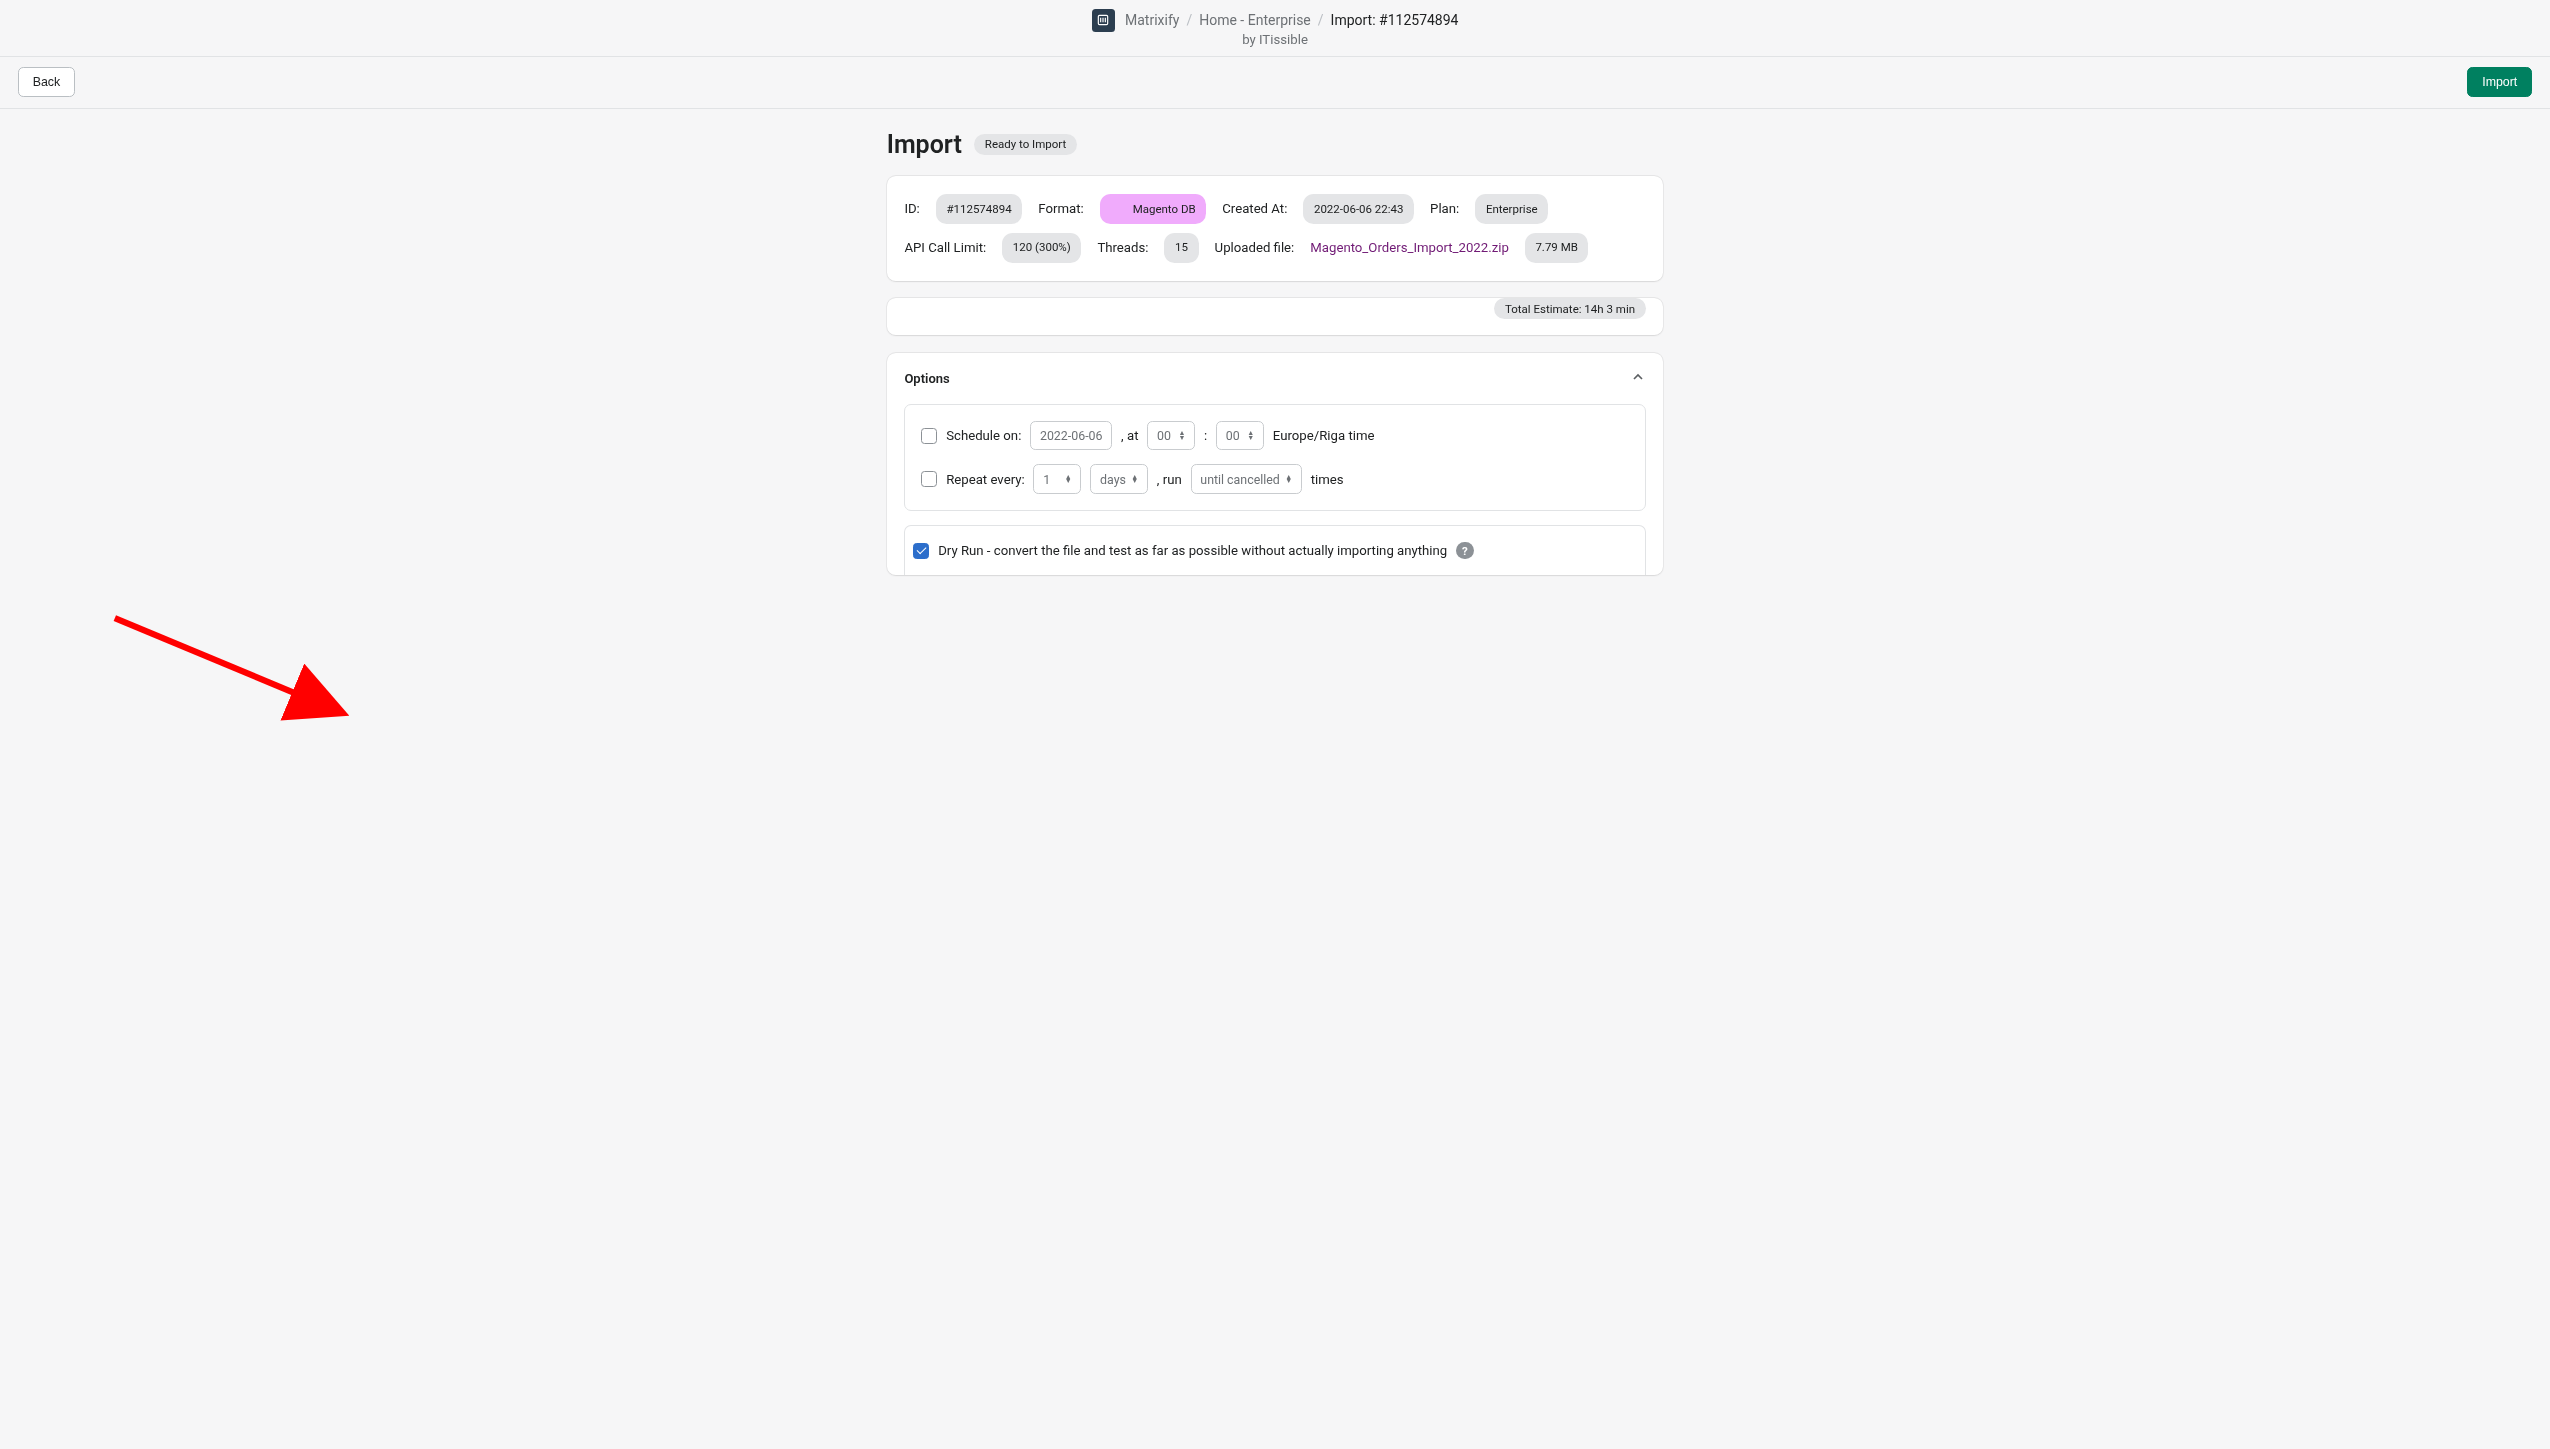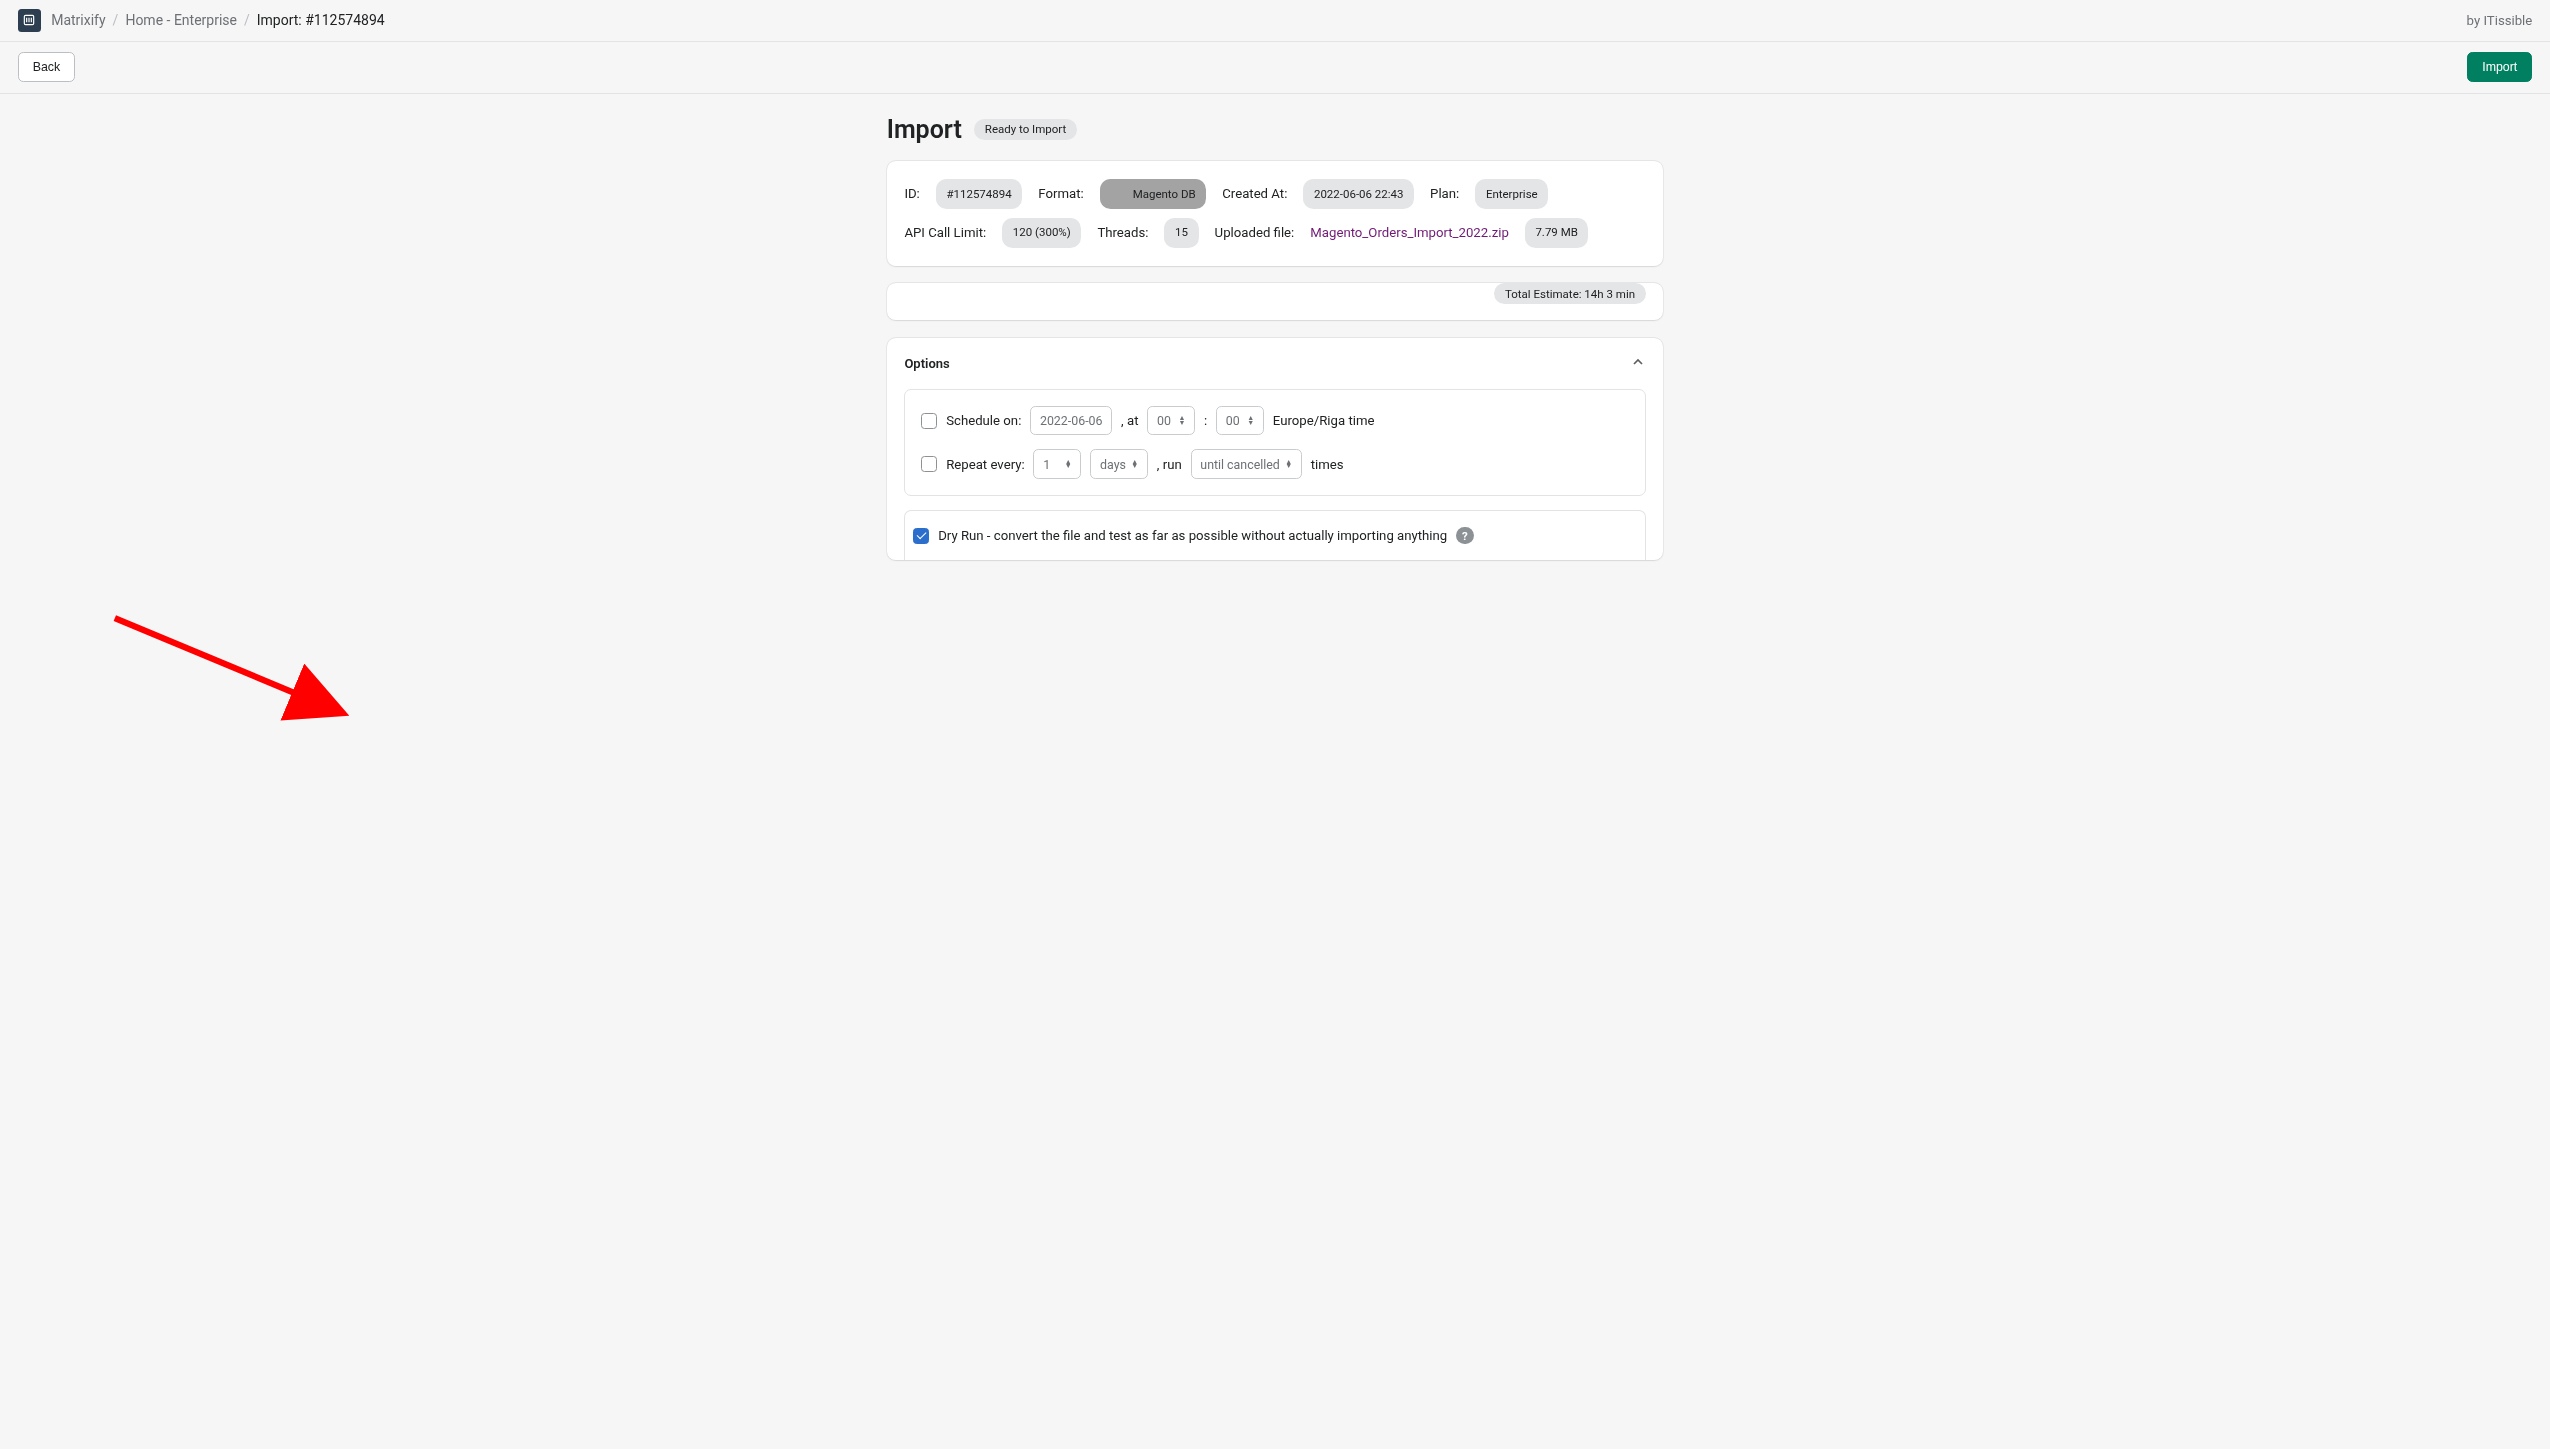--- a/index.html
+++ b/index.html
@@ -9,20 +9,21 @@
     color: #202223;
     font-size: 12.4px;
   }
   .topbar {
     display: flex;
     align-items: center;
     justify-content: space-between;
     padding: 8.8px 17.7px;
     background: #f6f6f7;
     border-bottom: 0.9px solid #e1e3e5;
+    flex-direction: column;
   }
   .breadcrumb {
     display: flex;
     align-items: center;
     gap: 7px;
     font-size: 14px;
     color: #6d7175;
   }
   .logo {
     width: 23px;
@@ -76,21 +77,21 @@
   .badge {
     background: #e4e5e7;
     color: #202223;
     padding: 3.5px 10.6px;
     border-radius: 10.6px;
     font-size: 11.5px;
     display: inline-flex;
     align-items: center;
     gap: 5.3px;
   }
-  .badge-blue { background: #a3a3a3; padding-left: 33px; }
+  .badge-blue { background: #f0abfc; padding-left: 33px; }
   .card {
     background: #fff;
     border-radius: 8.8px;
     box-shadow: 0 0 0 0.9px rgba(0,0,0,0.05), 0 0.9px 1.8px rgba(0,0,0,0.08);
     margin-bottom: 17.7px;
   }
   .card-body { padding: 17.7px; }
   .meta-row {
     display: flex;
     flex-wrap: wrap;

